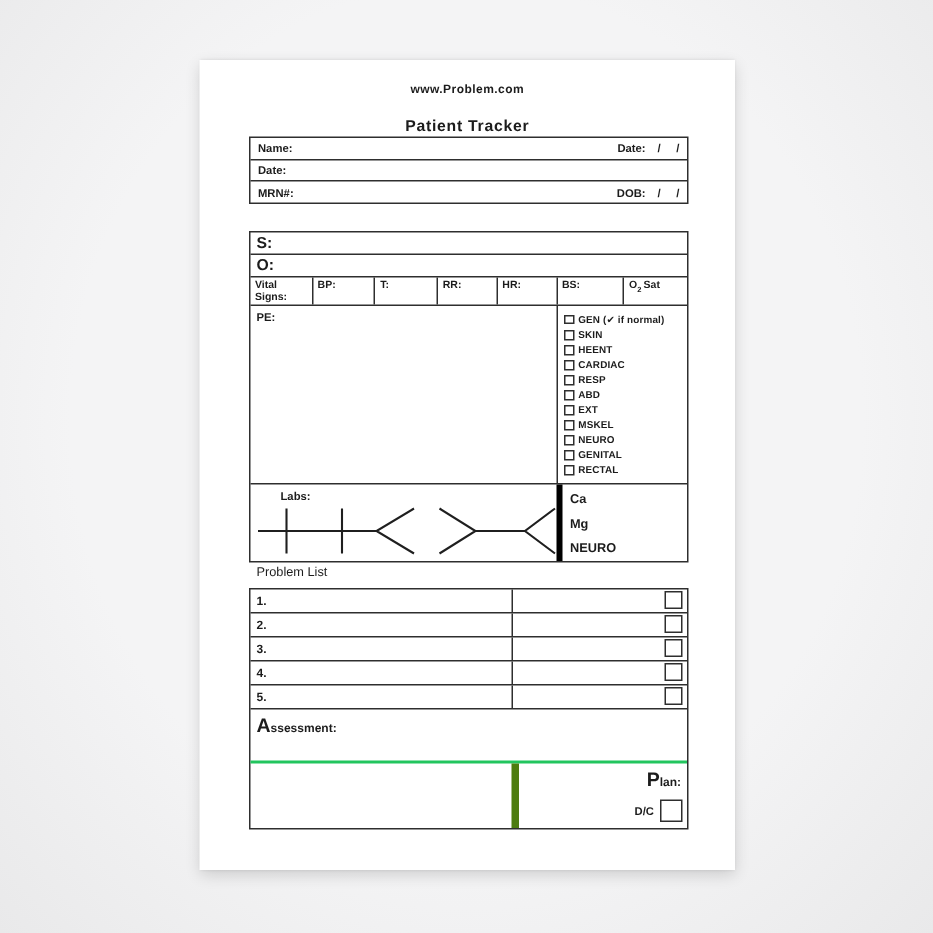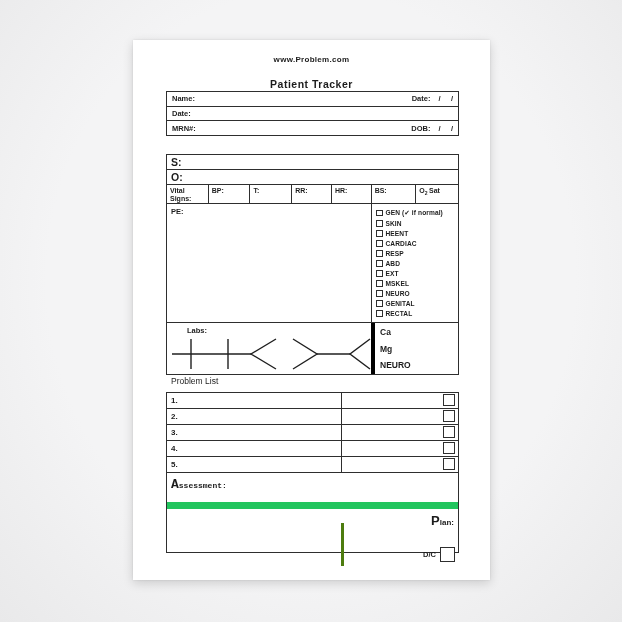--- a/index.html
+++ b/index.html
@@ -72,25 +72,25 @@
   
   .list-headers { position:absolute; left:33px; top:336px; width:293px; height:12px; }
   .pl-title { position:absolute; left:5px; top:0; font-size:8.5px; font-weight:normal; }
   .todo-title { position:absolute; left:221px; top:15px; font-size:8.5px; font-weight:normal; }
 
   .problem-box { top:352px; height:161px; display:flex; flex-direction:column; }
   .prow { height:16px; border-bottom:1px solid #2e2e2e; position:relative; display:flex; align-items:center; }
   .num { font-size:8px; font-weight:bold; padding-left:4px; }
   .todo-cell { position:absolute; top:0; right:0; width:117px; height:100%; border-left:1px solid #2e2e2e; }
   .todo-box { position:absolute; right:3px; top:1px; width:12px; height:12px; border:1.2px solid #2e2e2e; background:#fff; }
-  .arow { height:36px; border-bottom:7px solid #22c55e; padding:2px 4px;font-family:Liberation Mono, monospace; }
+  .arow { height:36px; border-bottom:2px solid #22c55e; padding:2px 4px; }
   .cap { font-size:13px; font-weight:bold; }
   .cap-rest { font-size:8px; font-weight:bold; }
   .plrow { flex:1; position:relative; padding:2px 4px;text-align:right; }
-  .plan-right { position:absolute; top:14px; right:0; width:117px; height:100%; border-left:3px solid #4d7c0f; }
+  .plan-right { position:absolute; top:0; right:0; width:117px; height:100%; border-left:5px solid #4d7c0f; }
   .dc-group { position:absolute; right:3px; bottom:4px; display:flex; align-items:center; gap:4px; }
   .dc-lbl { font-size:7.5px; font-weight:bold; }
   .dc-box { width:15px; height:15px; border:1.2px solid #2e2e2e; background:#fff; }
 </style>
 </head>
 <body>
 
 <div class="page">
   <div class="paper">
 

